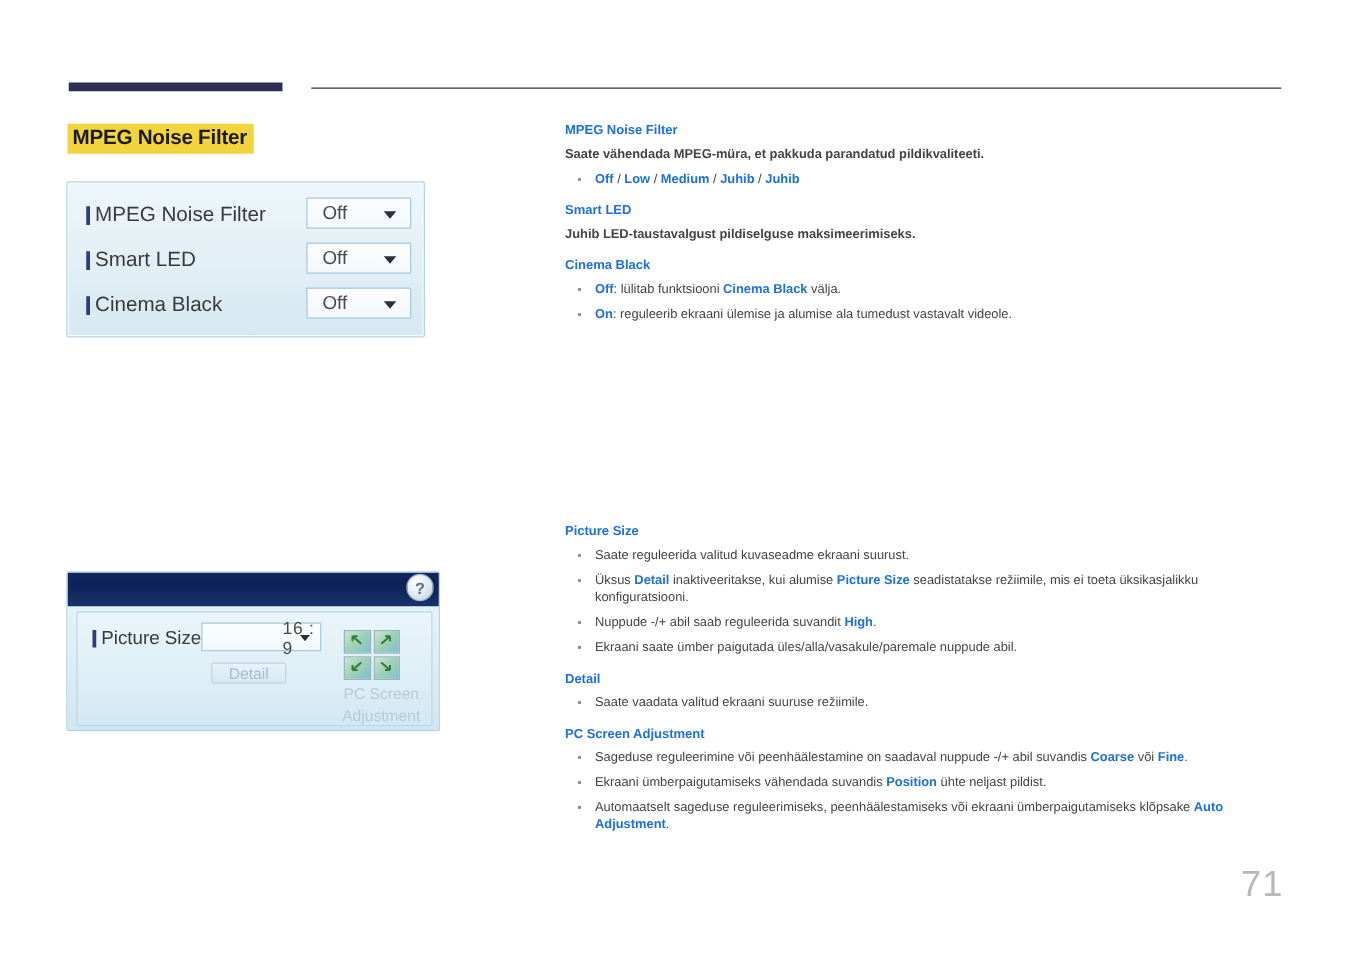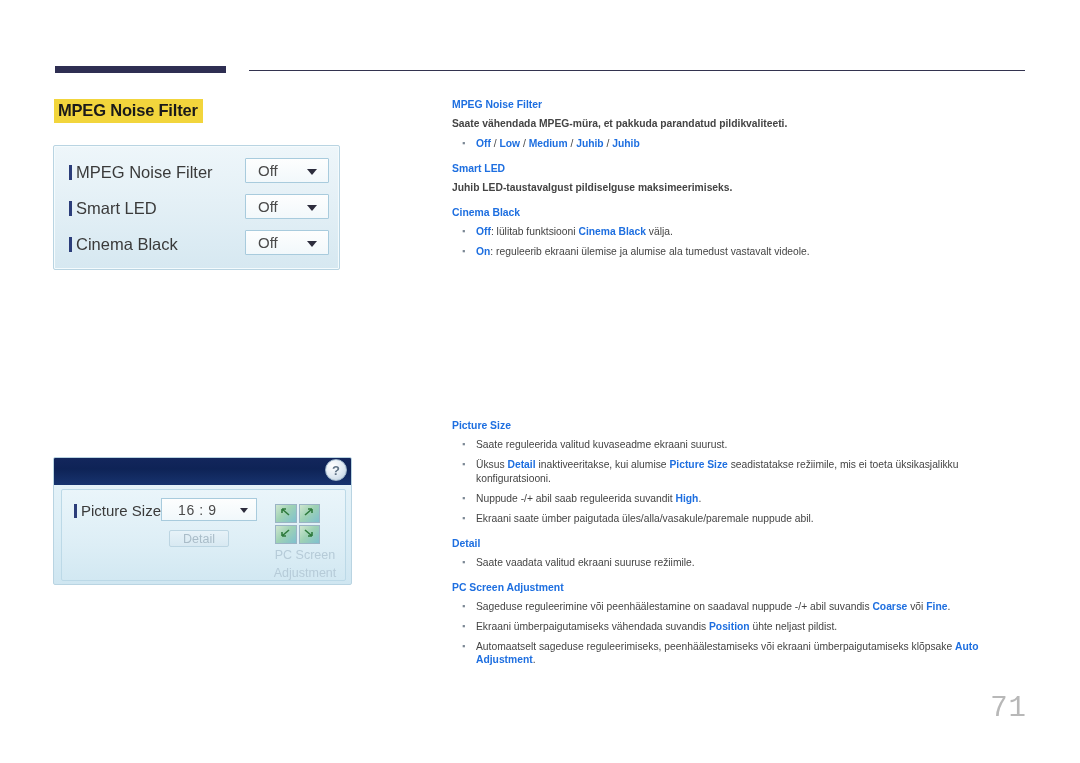--- a/index.html
+++ b/index.html
@@ -126,21 +126,21 @@
     border-radius: 2px;
   }
   .ps-row { position: absolute; left: 0; top: 12px; display: flex; align-items: center; }
   .ps-tick { width: 3px; height: 14px; background: #2b3d7a; margin-left: 12px; flex: none; }
   .ps-label { font-size: 15px; color: #3a3a3a; margin-left: 4px; white-space: nowrap; }
   .ps-select {
     position: absolute; left: 99px; top: 8px;
     width: 96px; height: 23px;
     background: linear-gradient(180deg,#fdfefe 0%,#f1f8fb 100%);
     border: 1px solid #a8cbdd;
-    display: flex; align-items: center;
+    display: flex; align-items: center; padding-left: 48px;
   }
   .ps-select .val { font-size: 14px; color: #4a4a4a; margin-left: 16px; letter-spacing: 0.6px; }
   .ps-caret {
     position: absolute; right: 8px; top: 9px;
     width: 0; height: 0;
     border-left: 4.5px solid transparent;
     border-right: 4.5px solid transparent;
     border-top: 5.5px solid #2d2d3d;
   }
   .detail-btn {
@@ -221,21 +221,21 @@
   .b { color: #1e6fe0; font-weight: bold; }
   .sep { color: #444; }
   .gap-sm { height: 5px; }
 
   
   .page-num {
     position: absolute;
     right: 53px; bottom: 38px;
     font-size: 29px;
     color: #b8b8b8;
-    font-family: Liberation Mono, monospace;
+    font-family: Liberation Sans, sans-serif;
     letter-spacing: 1px;
   }
 </style>
 </head>
 <body>
 
 <div class="header">
   <div class="header-bar-thick"></div>
   <div class="header-bar-thin"></div>
 </div>

